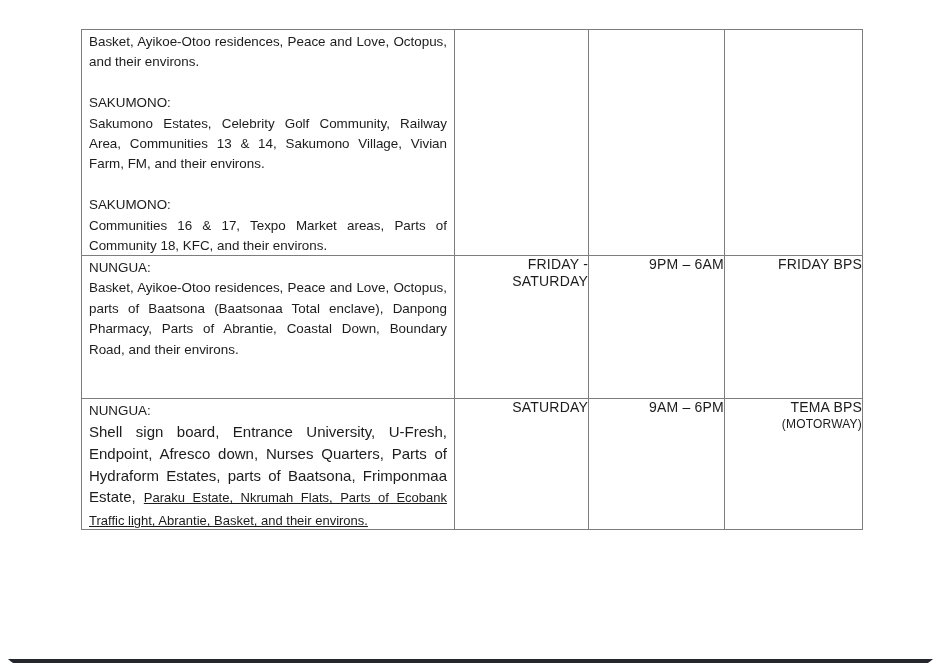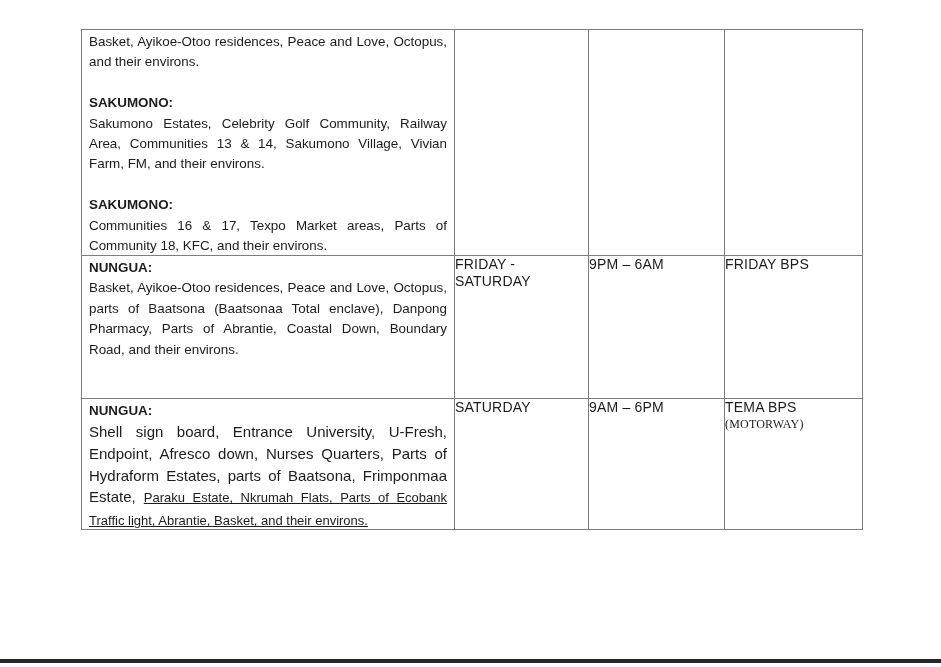--- a/index.html
+++ b/index.html
@@ -11,72 +11,72 @@
     font-family: "Liberation Sans", sans-serif;
     color: #1c1c1c;
     -webkit-font-smoothing: antialiased;
   }
   .page {
     position: relative;
     width: 941px;
     height: 667px;
     background: #ffffff;
     overflow: hidden;
+    border-radius: 27px;
   }
   table.doc-table {
     position: absolute;
     left: 81px;
     top: 29px;
     width: 781px;
     border-collapse: collapse;
     table-layout: fixed;
   }
   table.doc-table td {
     border: 1px solid #7d7d7d;
     padding: 0;
     vertical-align: top;
     box-sizing: border-box;
   }
   td.cell-center {
     vertical-align: middle;
-    text-align: left;
+    text-align: right;
     font-size: 14px;
     line-height: 17px;
     letter-spacing: 0.2px;
   }
   .area-inner {
     padding: 2px 7px 0 7px;
     overflow: hidden;
     text-align: justify;
   }
   .r1 .area-inner { height: 221px; }
   .r2 .area-inner { height: 139px; }
   .r3 .area-inner { height: 127px; }
   p { margin: 0; }
   .body-text {
     font-size: 13.4px;
     line-height: 20.4px;
   }
   .heading-text {
     font-size: 13.4px;
     line-height: 20.4px;
-    font-weight: bold;
+    font-weight: normal;
     text-align: left;
   }
   .blank-line { height: 20.4px; }
   .r3 .heading-text { line-height: 20px; }
   .r3-paragraph {
     font-size: 15px;
     line-height: 21.8px;
   }
   .r3-small { font-size: 13px; text-decoration: underline; }
   .source-sub {
     font-size: 12px;
     line-height: 16px;
-    font-family: Liberation Serif, serif;
   }
   .footer-rule {
     position: absolute;
     left: 0;
     top: 659px;
     width: 941px;
     height: 4px;
     background: #25252d;
   }
 </style>

